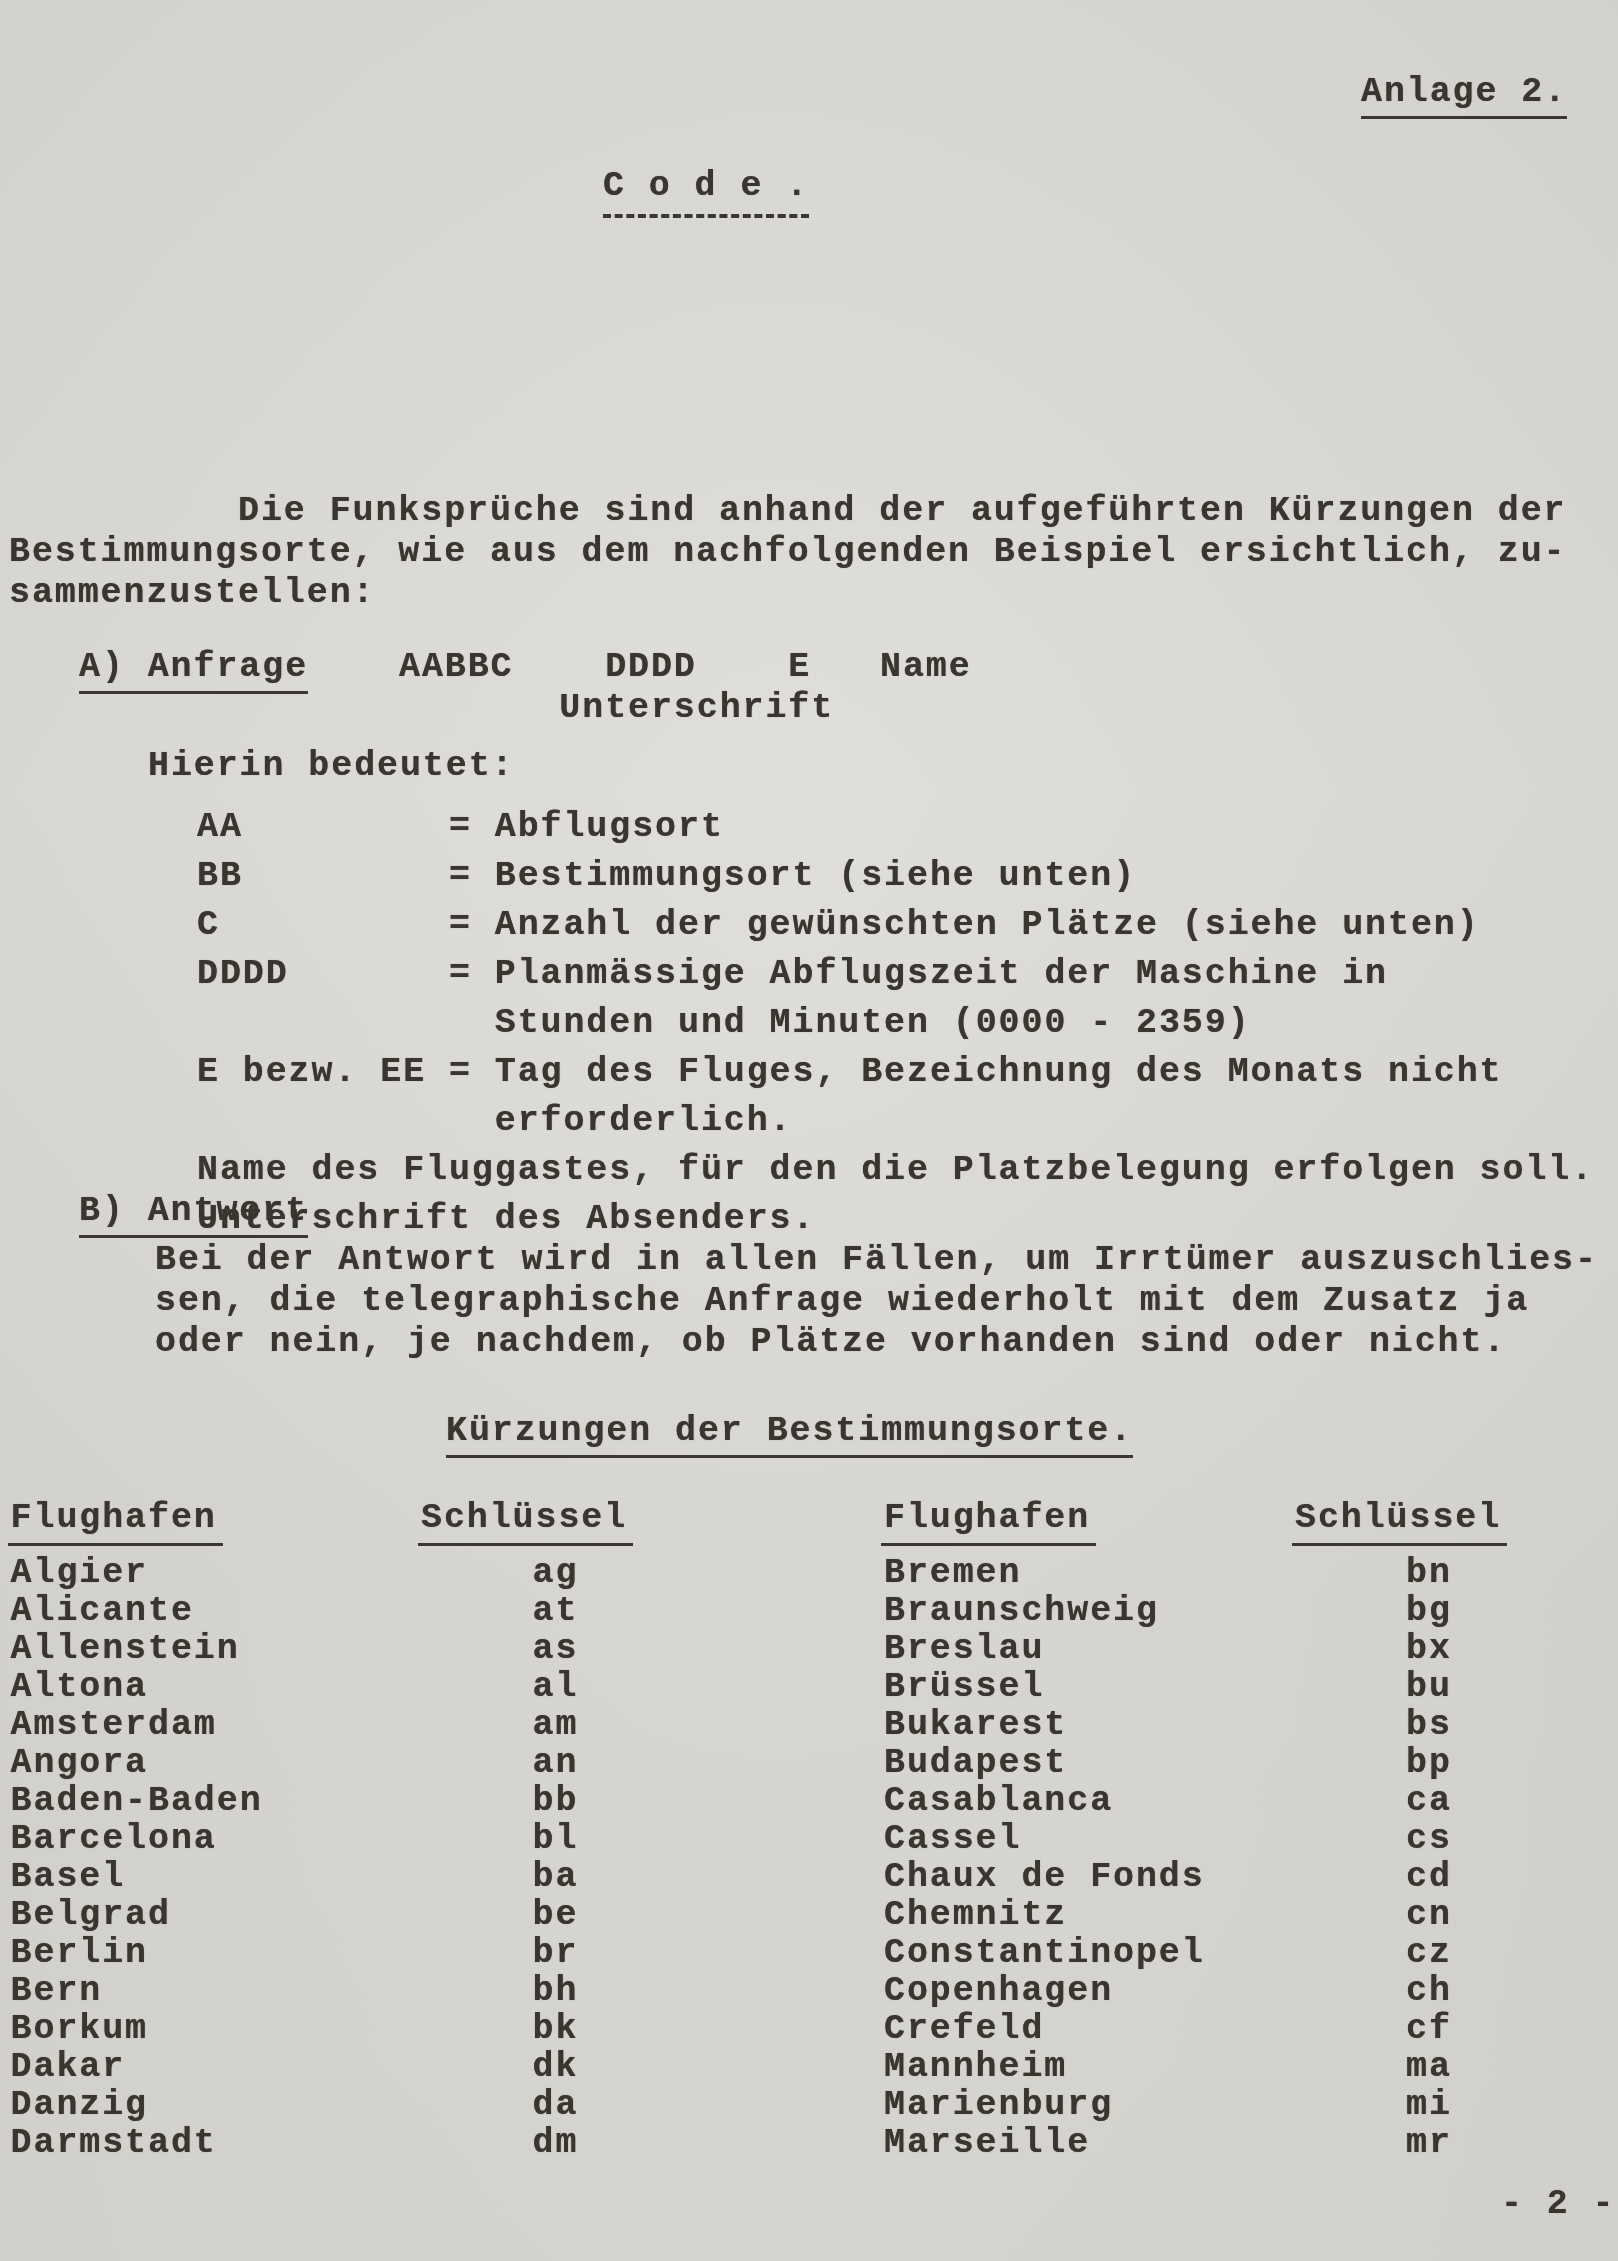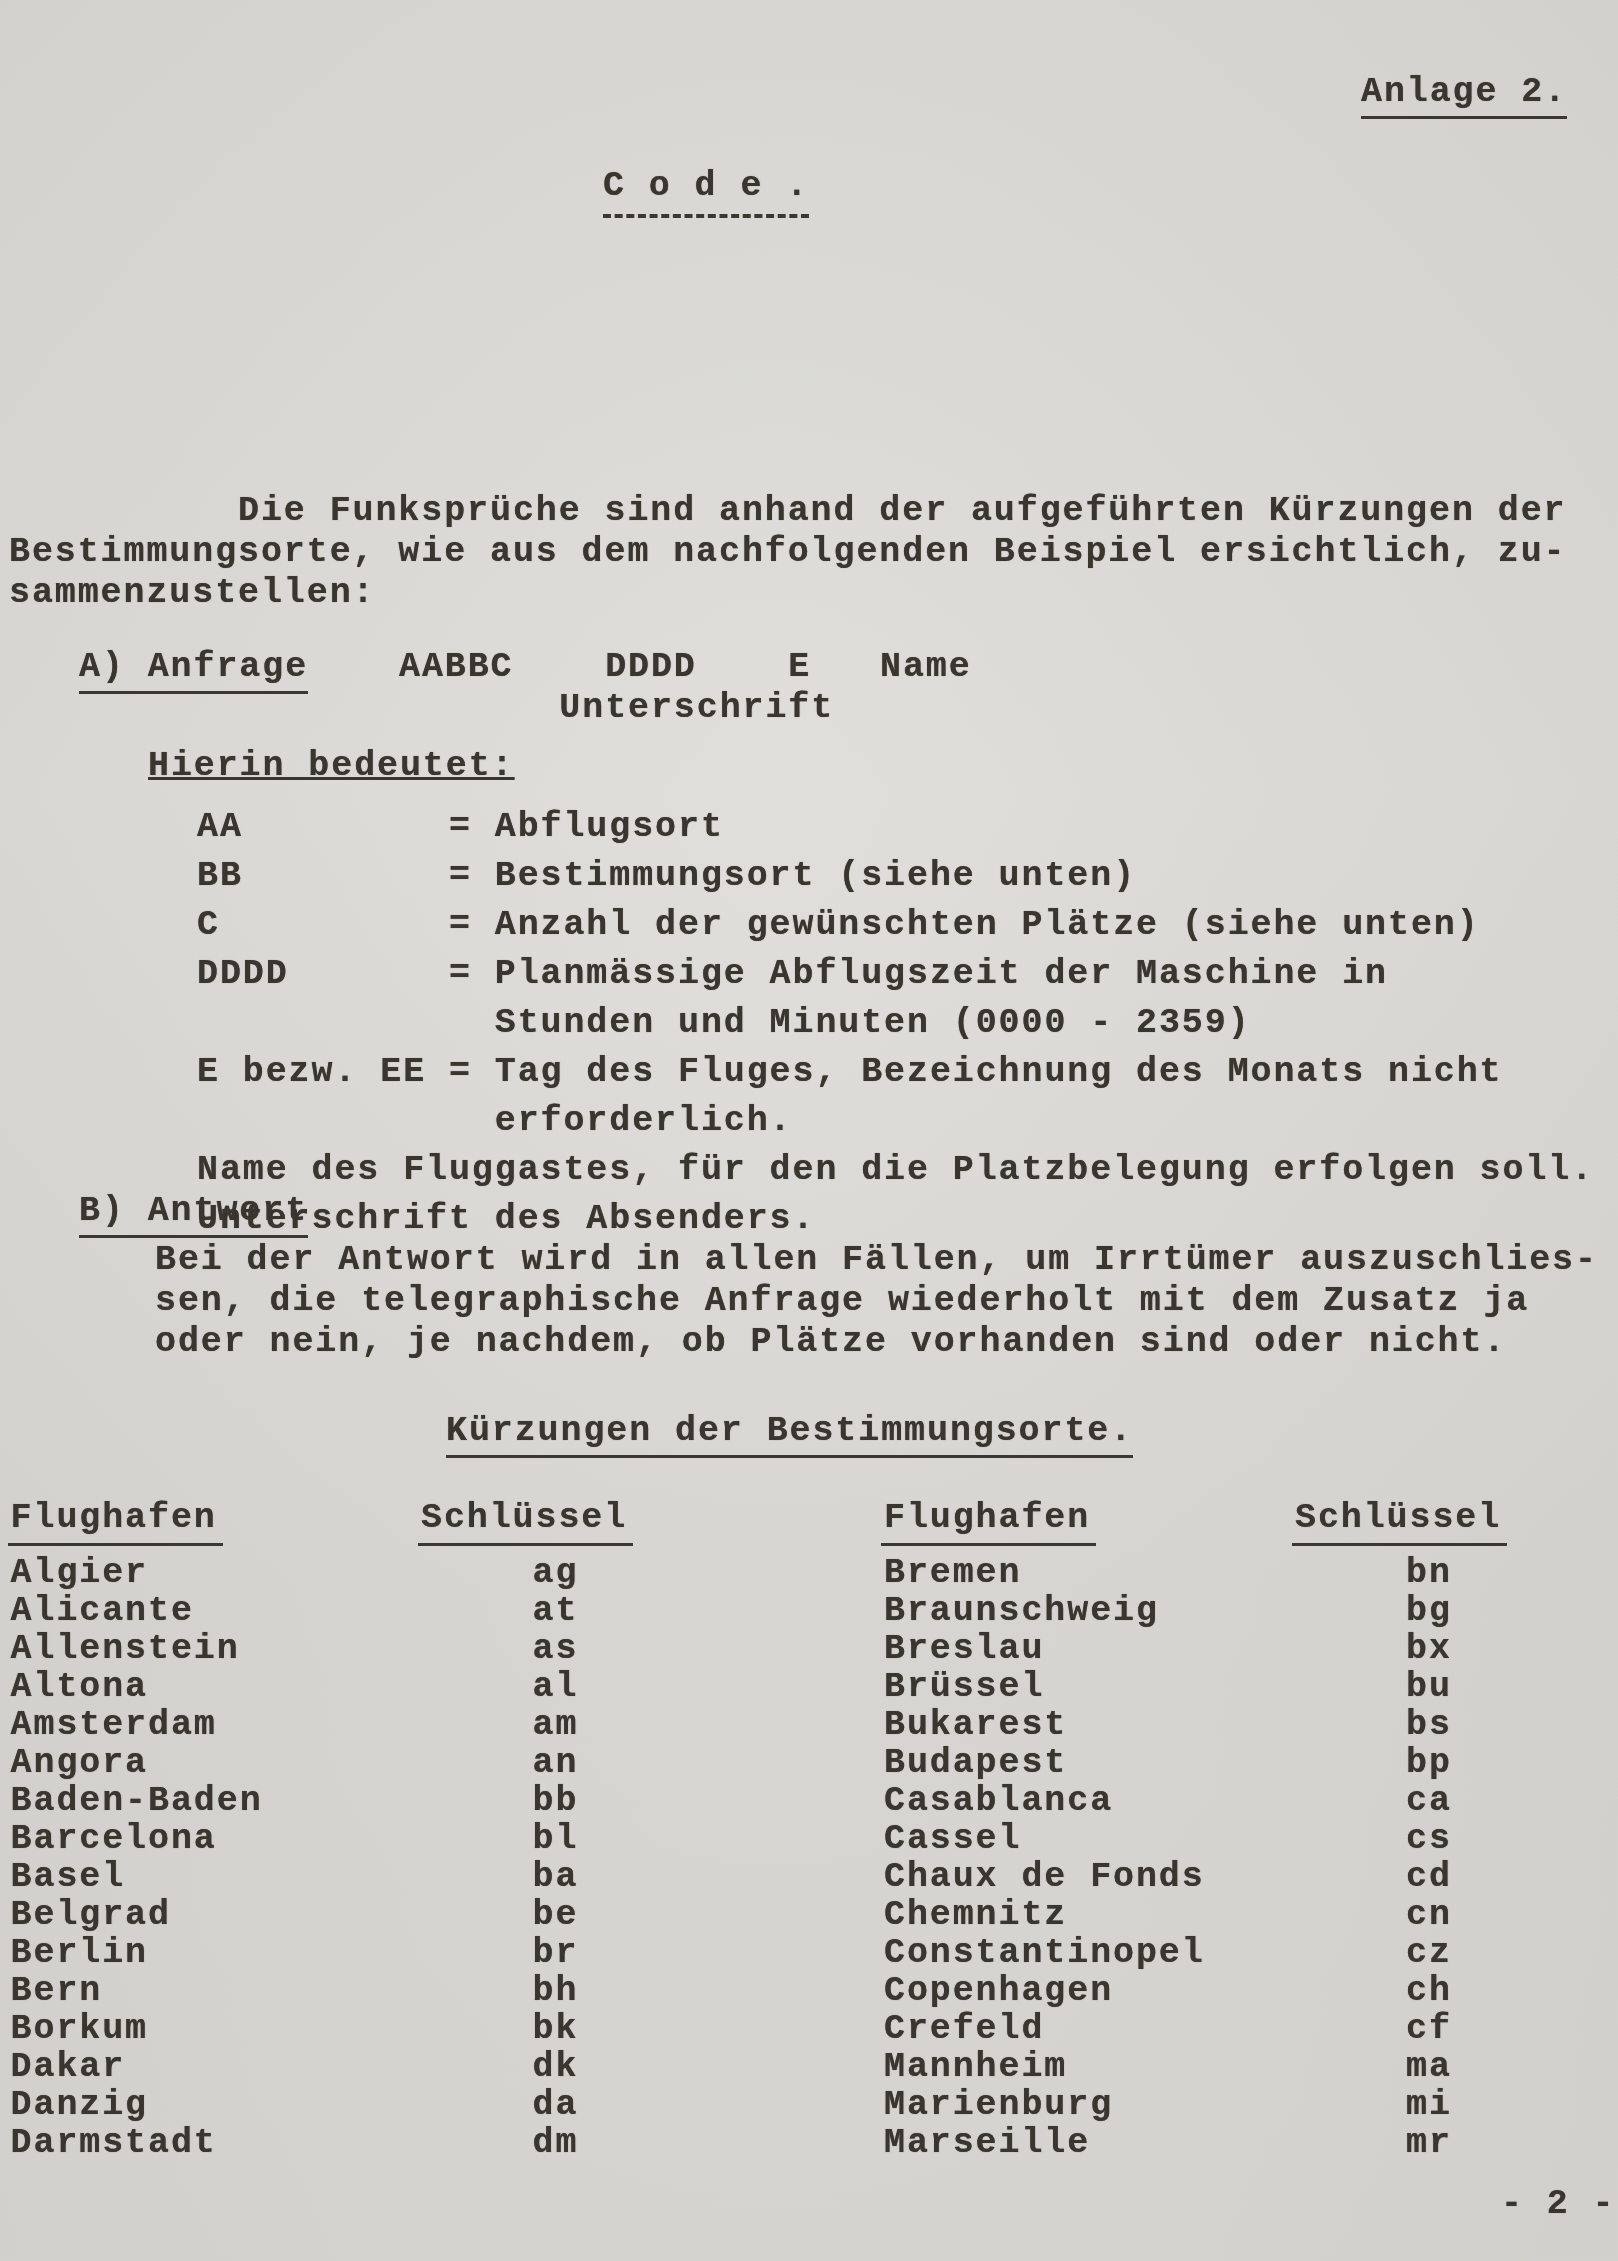--- a/index.html
+++ b/index.html
@@ -41,21 +41,21 @@
 
   <div class="abs mono lh55" style="left:9px;top:491px;">          Die Funksprüche sind anhand der aufgeführten Kürzungen der
 Bestimmungsorte, wie aus dem nachfolgenden Beispiel ersichtlich, zu-
 sammenzustellen:</div>
 
   <div class="abs mono" style="left:79px;top:647px;"><span class="ul">A) Anfrage</span></div>
 
   <div class="abs mono lh55" style="left:399px;top:647px;">AABBC    DDDD    E   Name
        Unterschrift</div>
 
-  <div class="abs mono" style="left:148px;top:746px;text-decoration:underline;">Hierin bedeutet:</div>
+  <div class="abs mono" style="left:148px;top:746px;">Hierin bedeutet:</div>
 
   <div class="abs mono lh52" style="left:197px;top:803px;">AA         = Abflugsort
 BB         = Bestimmungsort (siehe unten)
 C          = Anzahl der gewünschten Plätze (siehe unten)
 DDDD       = Planmässige Abflugszeit der Maschine in
              Stunden und Minuten (0000 - 2359)
 E bezw. EE = Tag des Fluges, Bezeichnung des Monats nicht
              erforderlich.
 Name des Fluggastes, für den die Platzbelegung erfolgen soll.
 Unterschrift des Absenders.</div>

